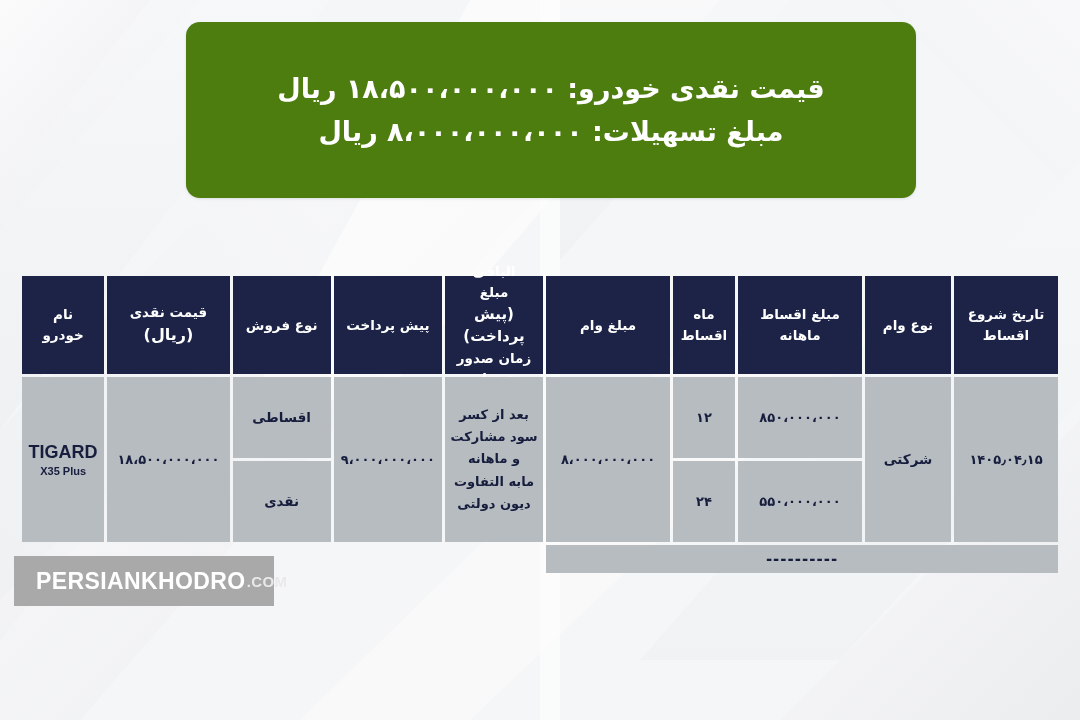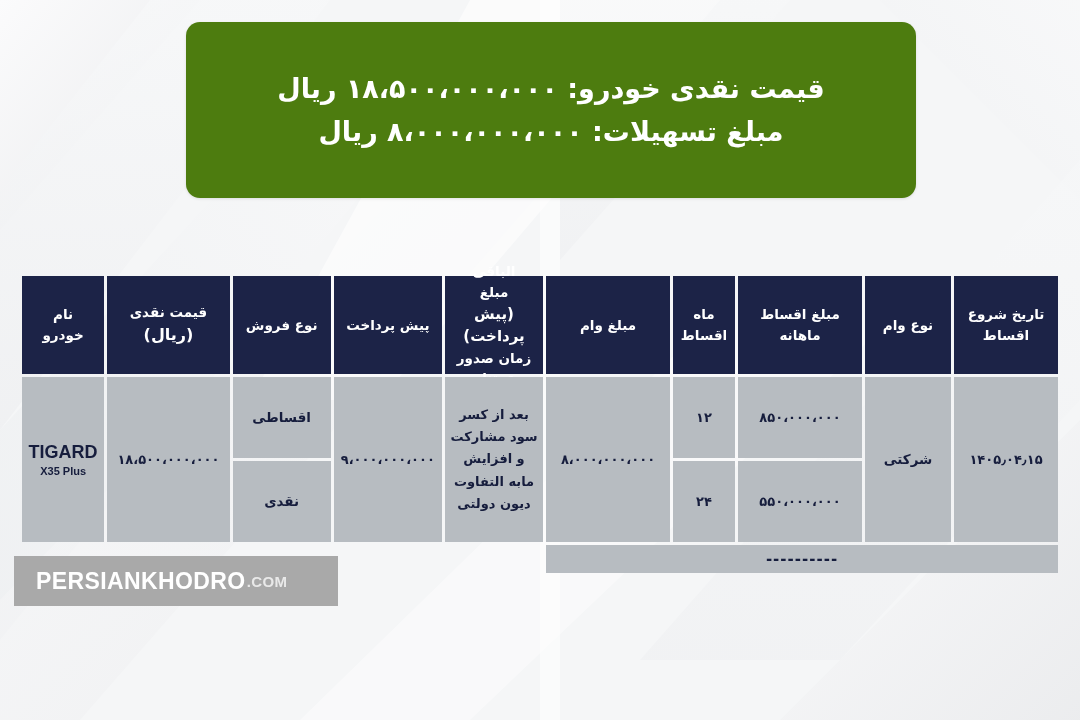--- a/index.html
+++ b/index.html
@@ -114,21 +114,21 @@
   .h-dash   { height:56px; }
 
   
   .left-group { display:flex; flex-direction:column; gap:3px; }
   .left-group-row { display:flex; flex-direction:row; gap:3px; }
 
   
   .watermark {
     position:absolute;
     left:14px; top:556px;
-    width:324px; height:50px;
+    width:260px; height:50px;
     background:#a9a9a9;
     display:flex; align-items:center; justify-content:flex-start;
     padding-left:22px;
     direction:ltr;
   }
   .watermark .wm-main {
     font-family:"Liberation Sans",sans-serif;
     color:#ffffff; font-size:23px; font-weight:700; letter-spacing:.4px;
   }
   .watermark .wm-tld {
@@ -227,21 +227,21 @@
     <div class="col c-remain">
       <div class="hdr">
         <span>الباقی مبلغ</span>
         <span class="sub">(پیش پرداخت)</span>
         <span>زمان صدور</span>
         <span>دعوتنامه</span>
       </div>
       <div class="cell multiline" style="height:165px">
         <span>بعد از کسر</span>
         <span>سود مشارکت</span>
-        <span>و افزایش</span>
+        <span>و ماهانه</span>
         <span>مابه التفاوت</span>
         <span>دیون دولتی</span>
       </div>
     </div>
 
     <div class="col c-prepay">
       <div class="hdr">پیش پرداخت</div>
       <div class="cell num h-tall">۹،۰۰۰،۰۰۰،۰۰۰</div>
     </div>
 

